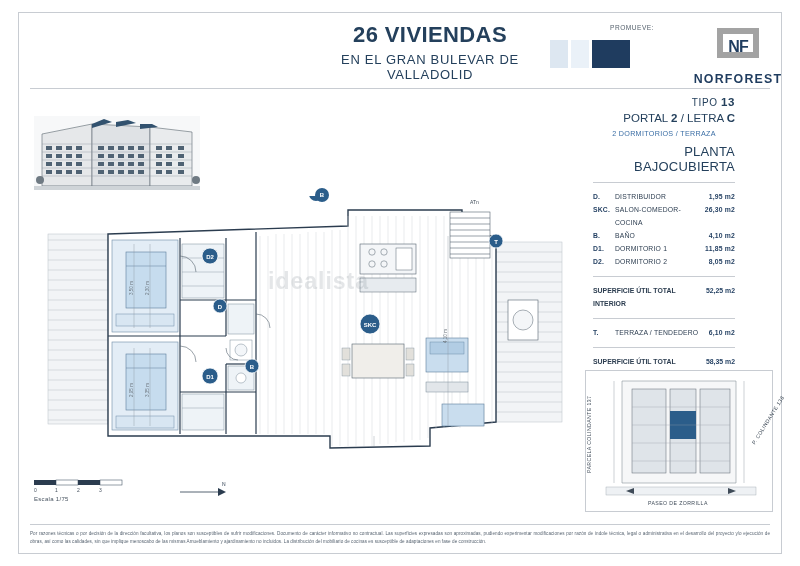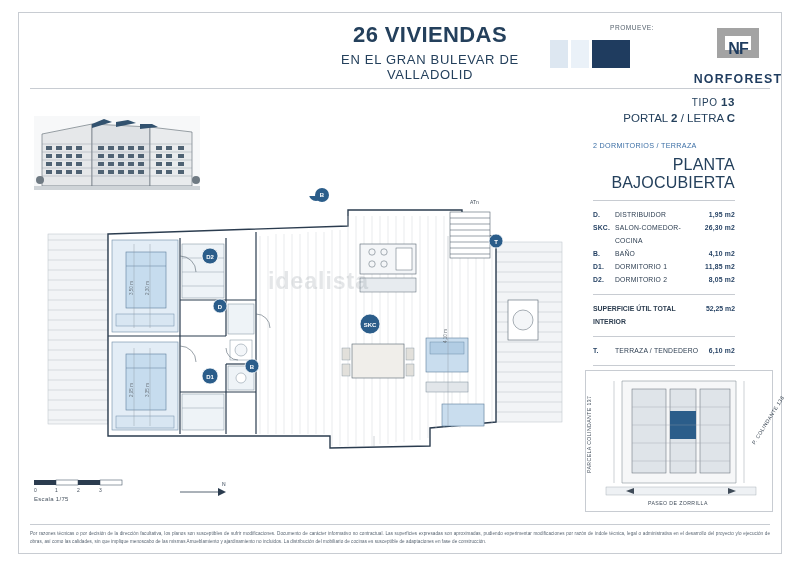--- a/index.html
+++ b/index.html
@@ -136,21 +136,21 @@
   .norforest {
     position: absolute;
     left: 140px;
     top: 2px;
     text-align: center;
     width: 96px;
   }
   .nf-box {
     width: 42px;
     height: 30px;
-    border: 8px solid #a3a3a3;
+    border: 6px solid #a3a3a3;
     margin: 0 auto;
     position: relative;
     box-sizing: border-box;
   }
   .nf-box span {
     font-size: 16px;
     font-weight: 700;
     color: #1f3c5f;
     line-height: 26px;
     letter-spacing: -1px;
@@ -187,29 +187,29 @@
   }
   .rp-tipo b { font-size: 11.5px; }
   .rp-portal {
     text-align: right;
     font-size: 11.5px;
     color: #24405c;
     margin-top: 4px;
   }
   .rp-portal b { font-weight: 700; }
   .rp-dorm {
-    text-align: left;
+    text-align: center;
     font-size: 7.2px;
     color: #3b6ea5;
-    margin-top: 17px;
+    margin-top: 5px;
     letter-spacing: 0.3px;
   }
   .rp-planta {
     text-align: right;
-    font-size: 16px;
+    font-size: 13px;
     color: #24405c;
     margin-top: 6px;
     letter-spacing: 0.2px;
   }
   .rp-rule {
     height: 1px;
     background: #c8ccd2;
     margin: 8px 0 7px 0;
   }
   .rp-row {

